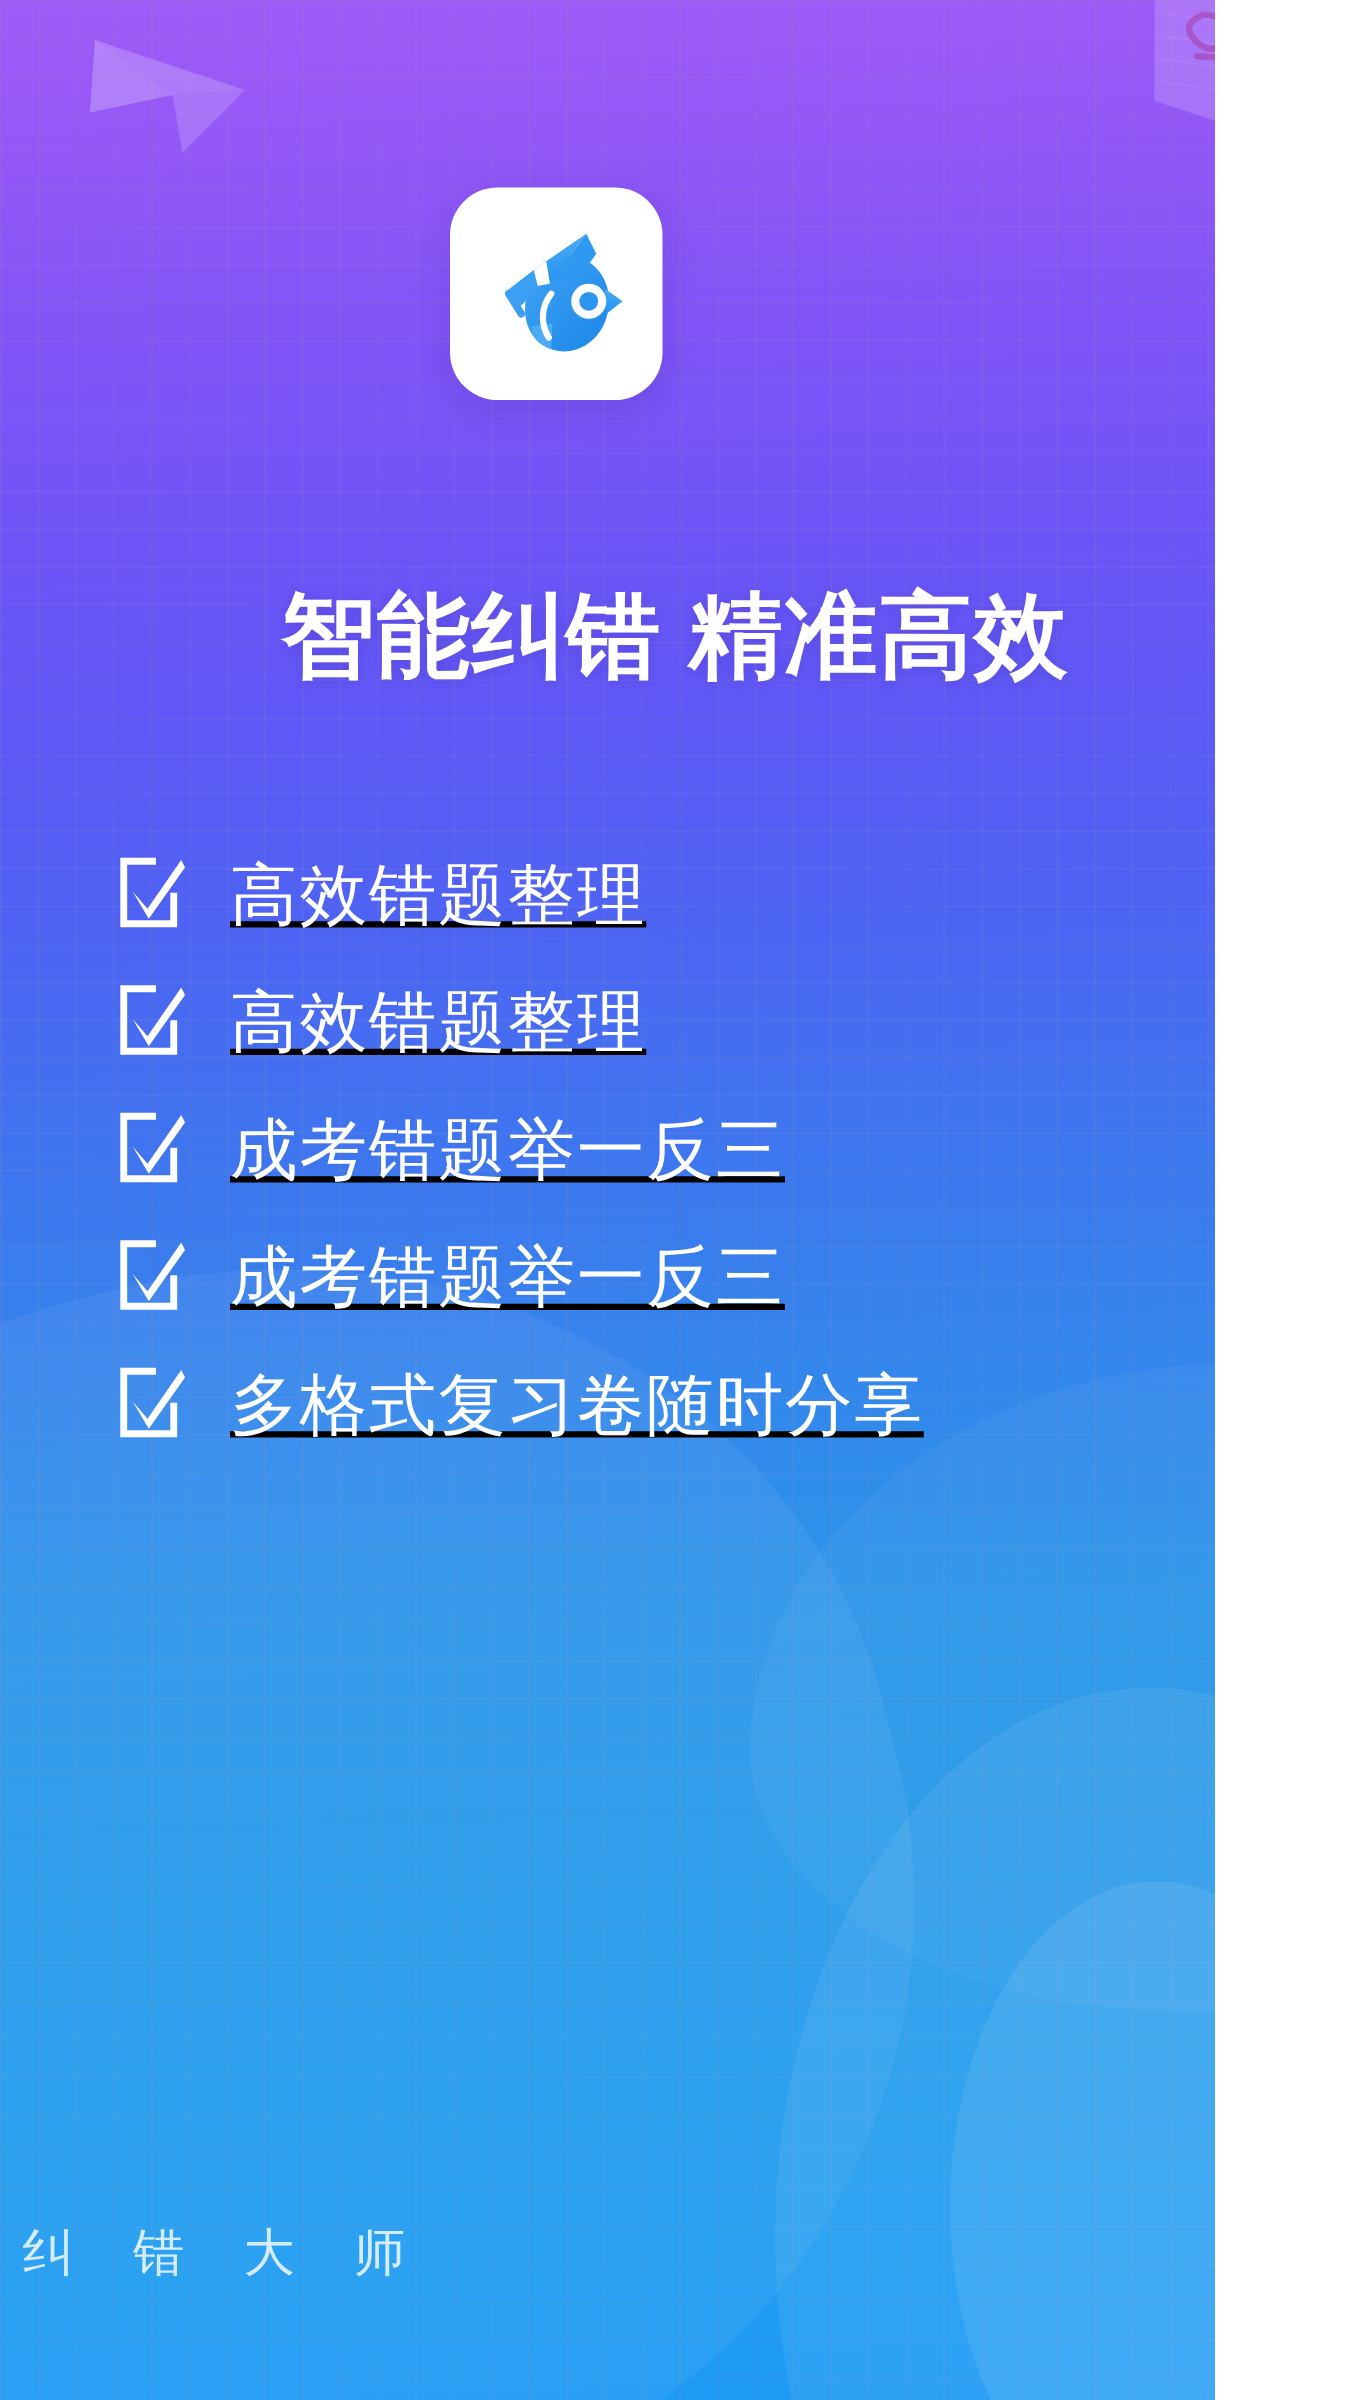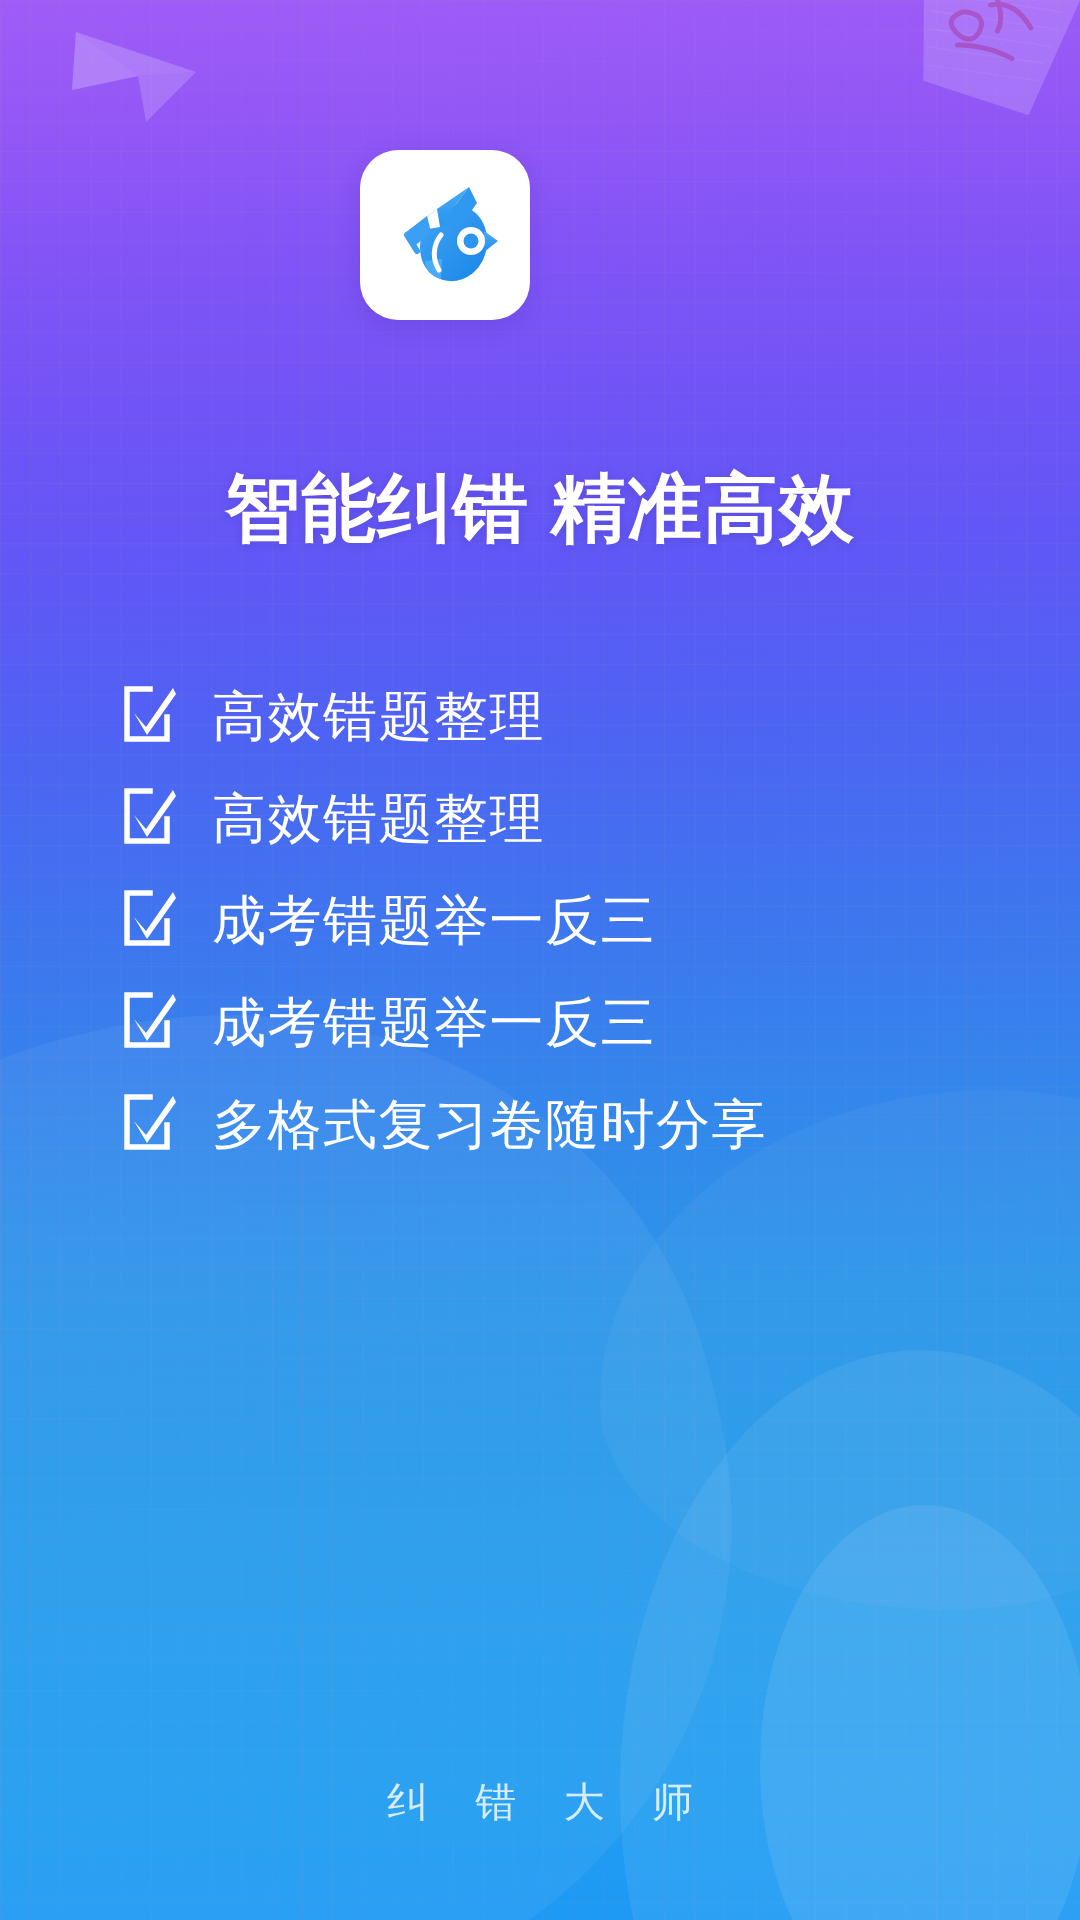--- a/index.html
+++ b/index.html
@@ -3,21 +3,21 @@
 <meta charset="utf-8">
 <style>
   * { margin:0; padding:0; box-sizing:border-box; }
   html, body {
     width:1080px; height:1920px;
     overflow:hidden;
     font-family:"Liberation Sans", "DejaVu Sans", sans-serif;
   }
   #screen {
     position:relative;
-    width:1080px; height:1920px;
+    width:972px; height:1920px;
     background:
       linear-gradient(178deg,
         #a05cf7 0%,
         #9257f6 7%,
         #8154f6 14%,
         #6f54f6 22%,
         #5f58f6 30%,
         #4e63f3 38%,
         #3f74ef 47%,
         #3486ec 57%,
@@ -100,36 +100,36 @@
   }
 
   
   #features {
     position:absolute; left:0; top:665px; width:1080px;
   }
   .feat {
     display:flex;
     align-items:center;
     height:102px;
-    padding-left:120px;
+    padding-left:92px;
+    text-decoration:underline;
   }
   .feat-icon { width:60px; height:62px; flex:0 0 auto; margin-right:32px; position:relative; top:-2px; }
   .feat-icon svg { display:block; }
   .feat-label {
     color:#ffffff;
     font-size:54px;
     line-height:1;
     letter-spacing:1.5px;
     white-space:nowrap;
   }
 
   
   #brand {
     position:absolute; left:0; top:1775px; width:1080px;
-    text-align:center;
     color:rgba(255,255,255,.80);
     font-size:41px;
     letter-spacing:18px;
     text-indent:18px;
     white-space:pre;
   }
 </style>
 </head>
 <body>
 

